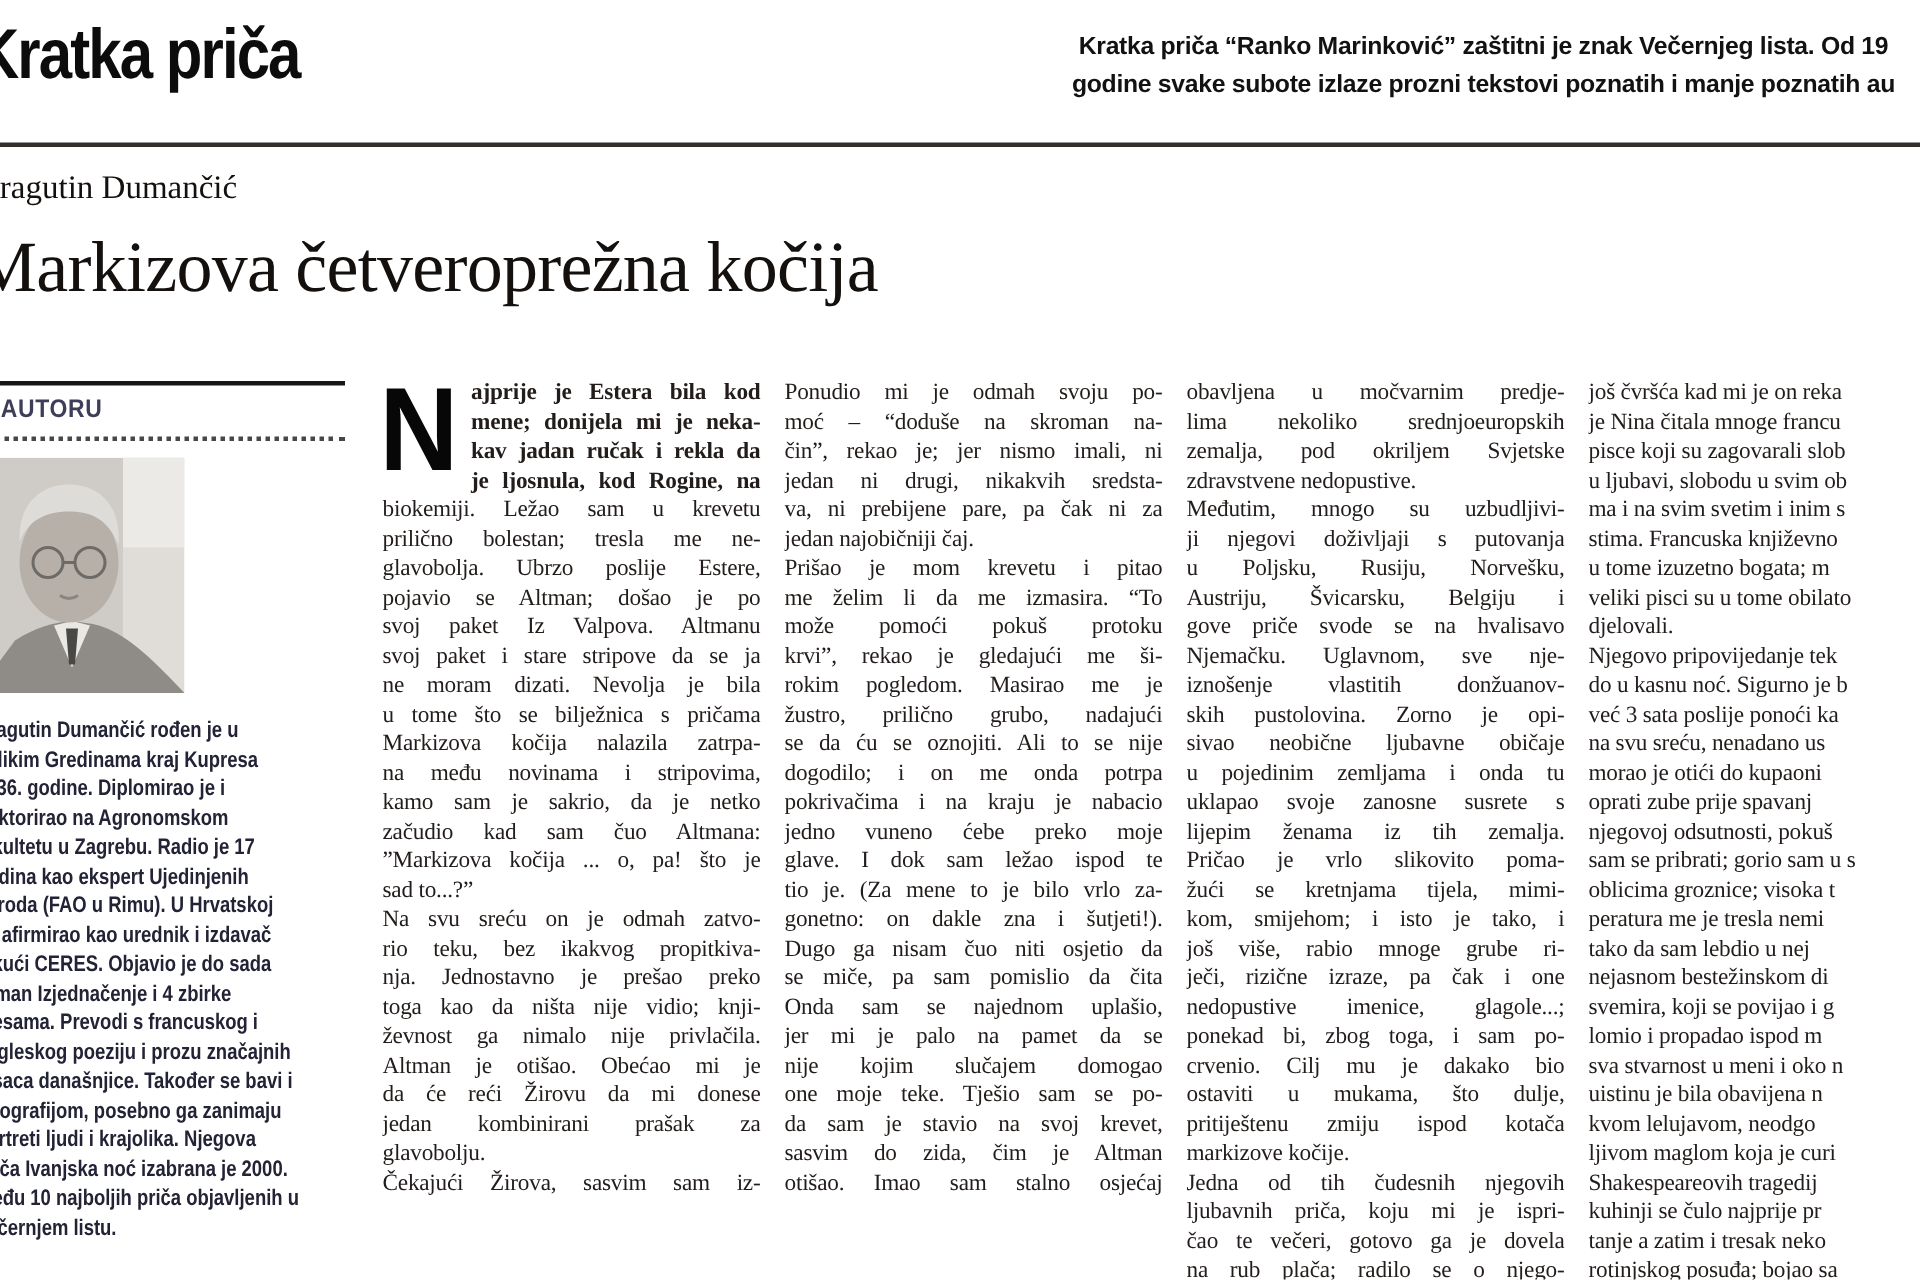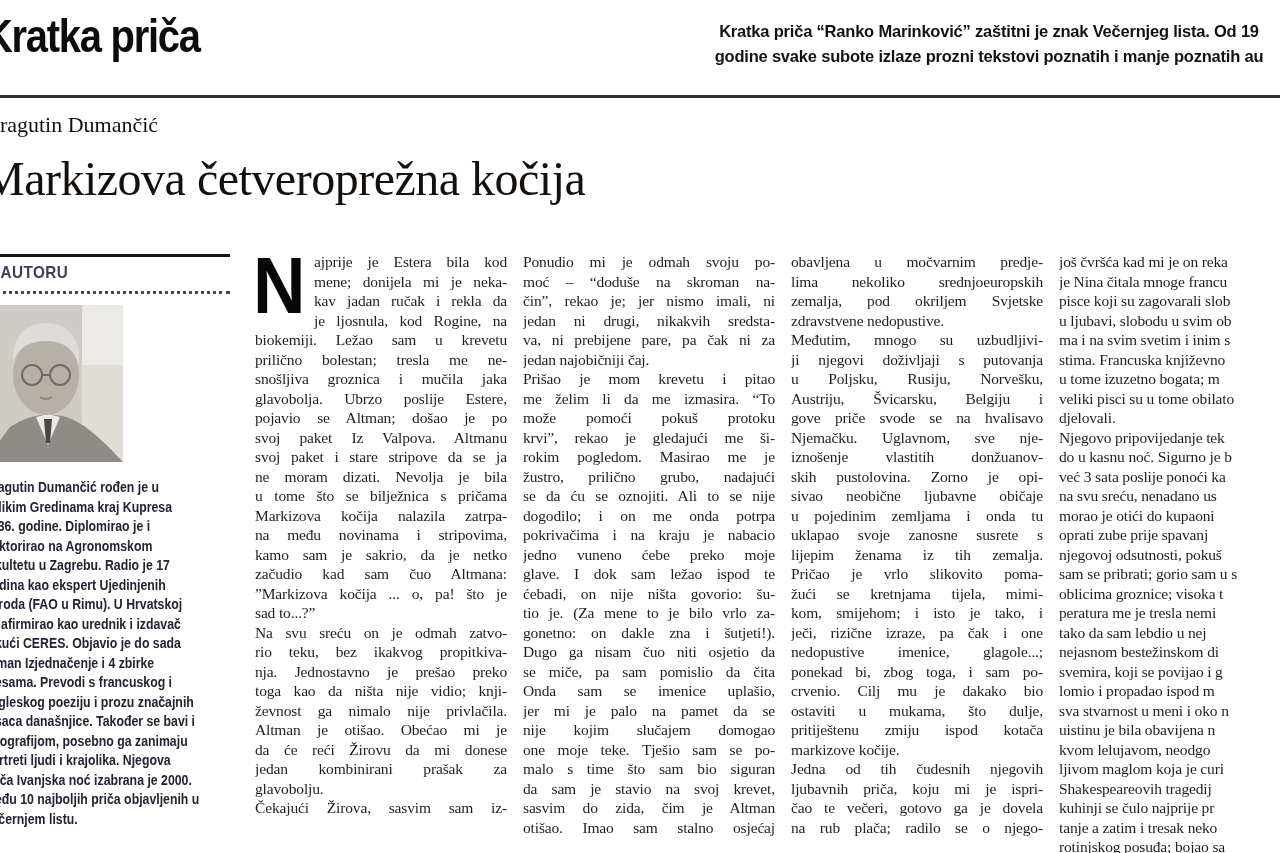--- a/index.html
+++ b/index.html
@@ -43,21 +43,21 @@
     font-family:"Liberation Sans", sans-serif;font-weight:bold;font-size:15px;
     color:#232336;transform:scaleX(.82);transform-origin:0 0;
   }
   .bio-line{height:19.5px;line-height:19.5px;white-space:nowrap;}
 
   
   .columns{position:absolute;left:271px;top:252px;display:flex;}
   .col{width:252px;margin-right:16px;font-size:15.5px;letter-spacing:-0.15px;color:#221d1b;}
   .tl{height:19.5px;line-height:19.5px;text-align:justify;text-align-last:justify;overflow:hidden;}
   .tl.pend{text-align-last:left;}
-  .tl.ind{padding-left:59px;}
+  .tl.ind{padding-left:59px;font-weight:bold;}
   .col-cut .tl{text-align:left;text-align-last:left;white-space:nowrap;}
   .drop-cap{
     position:absolute;left:269px;top:249px;
     font-family:"Liberation Sans", sans-serif;font-weight:bold;
     font-size:79px;line-height:74px;color:#070707;transform:scaleX(.92);transform-origin:0 0;
   }
 </style>
 </head>
 <body>
 
@@ -119,21 +119,20 @@
 
   <div class="drop-cap">N</div>
   <div class="columns">
     <div class="col">
         <div class="tl ind">ajprije je Estera bila kod</div>
         <div class="tl ind">mene; donijela mi je neka-</div>
         <div class="tl ind">kav jadan ručak i rekla da</div>
         <div class="tl ind">je ljosnula, kod Rogine, na</div>
         <div class="tl">biokemiji. Ležao sam u krevetu</div>
         <div class="tl">prilično bolestan; tresla me ne-</div>
-        <div class="tl">snošljiva groznica i mučila jaka</div>
         <div class="tl">glavobolja. Ubrzo poslije Estere,</div>
         <div class="tl">pojavio se Altman; došao je po</div>
         <div class="tl">svoj paket Iz Valpova. Altmanu</div>
         <div class="tl">svoj paket i stare stripove da se ja</div>
         <div class="tl">ne moram dizati. Nevolja je bila</div>
         <div class="tl">u tome što se bilježnica s pričama</div>
         <div class="tl">Markizova kočija nalazila zatrpa-</div>
         <div class="tl">na među novinama i stripovima,</div>
         <div class="tl">kamo sam je sakrio, da je netko</div>
         <div class="tl">začudio kad sam čuo Altmana:</div>
@@ -161,30 +160,28 @@
         <div class="tl">me želim li da me izmasira. “To</div>
         <div class="tl">može pomoći pokuš protoku</div>
         <div class="tl">krvi”, rekao je gledajući me ši-</div>
         <div class="tl">rokim pogledom. Masirao me je</div>
         <div class="tl">žustro, prilično grubo, nadajući</div>
         <div class="tl">se da ću se oznojiti. Ali to se nije</div>
         <div class="tl">dogodilo; i on me onda potrpa</div>
         <div class="tl">pokrivačima i na kraju je nabacio</div>
         <div class="tl">jedno vuneno ćebe preko moje</div>
         <div class="tl">glave. I dok sam ležao ispod te</div>
-        <div class="tl">ćebadi, on nije ništa govorio: šu-</div>
         <div class="tl">tio je. (Za mene to je bilo vrlo za-</div>
         <div class="tl">gonetno: on dakle zna i šutjeti!).</div>
         <div class="tl">Dugo ga nisam čuo niti osjetio da</div>
         <div class="tl">se miče, pa sam pomislio da čita</div>
-        <div class="tl">Onda sam se imenice uplašio,</div>
+        <div class="tl">Onda sam se najednom uplašio,</div>
         <div class="tl">jer mi je palo na pamet da se</div>
         <div class="tl">nije kojim slučajem domogao</div>
         <div class="tl">one moje teke. Tješio sam se po-</div>
-        <div class="tl">malo s time što sam bio siguran</div>
         <div class="tl">da sam je stavio na svoj krevet,</div>
         <div class="tl">sasvim do zida, čim je Altman</div>
         <div class="tl">otišao. Imao sam stalno osjećaj</div>
       </div>
     <div class="col">
         <div class="tl">obavljena u močvarnim predje-</div>
         <div class="tl">lima nekoliko srednjoeuropskih</div>
         <div class="tl">zemalja, pod okriljem Svjetske</div>
         <div class="tl pend">zdravstvene nedopustive.</div>
         <div class="tl">Međutim, mnogo su uzbudljivi-</div>
@@ -195,20 +192,21 @@
         <div class="tl">Njemačku. Uglavnom, sve nje-</div>
         <div class="tl">iznošenje vlastitih donžuanov-</div>
         <div class="tl">skih pustolovina. Zorno je opi-</div>
         <div class="tl">sivao neobične ljubavne običaje</div>
         <div class="tl">u pojedinim zemljama i onda tu</div>
         <div class="tl">uklapao svoje zanosne susrete s</div>
         <div class="tl">lijepim ženama iz tih zemalja.</div>
         <div class="tl">Pričao je vrlo slikovito poma-</div>
         <div class="tl">žući se kretnjama tijela, mimi-</div>
         <div class="tl">kom, smijehom; i isto je tako, i</div>
+        <div class="tl">još više, rabio mnoge grube ri-</div>
         <div class="tl">ječi, rizične izraze, pa čak i one</div>
         <div class="tl">nedopustive imenice, glagole...;</div>
         <div class="tl">ponekad bi, zbog toga, i sam po-</div>
         <div class="tl">crvenio. Cilj mu je dakako bio</div>
         <div class="tl">ostaviti u mukama, što dulje,</div>
         <div class="tl">pritiještenu zmiju ispod kotača</div>
         <div class="tl pend">markizove kočije.</div>
         <div class="tl">Jedna od tih čudesnih njegovih</div>
         <div class="tl">ljubavnih priča, koju mi je ispri-</div>
         <div class="tl">čao te večeri, gotovo ga je dovela</div>

